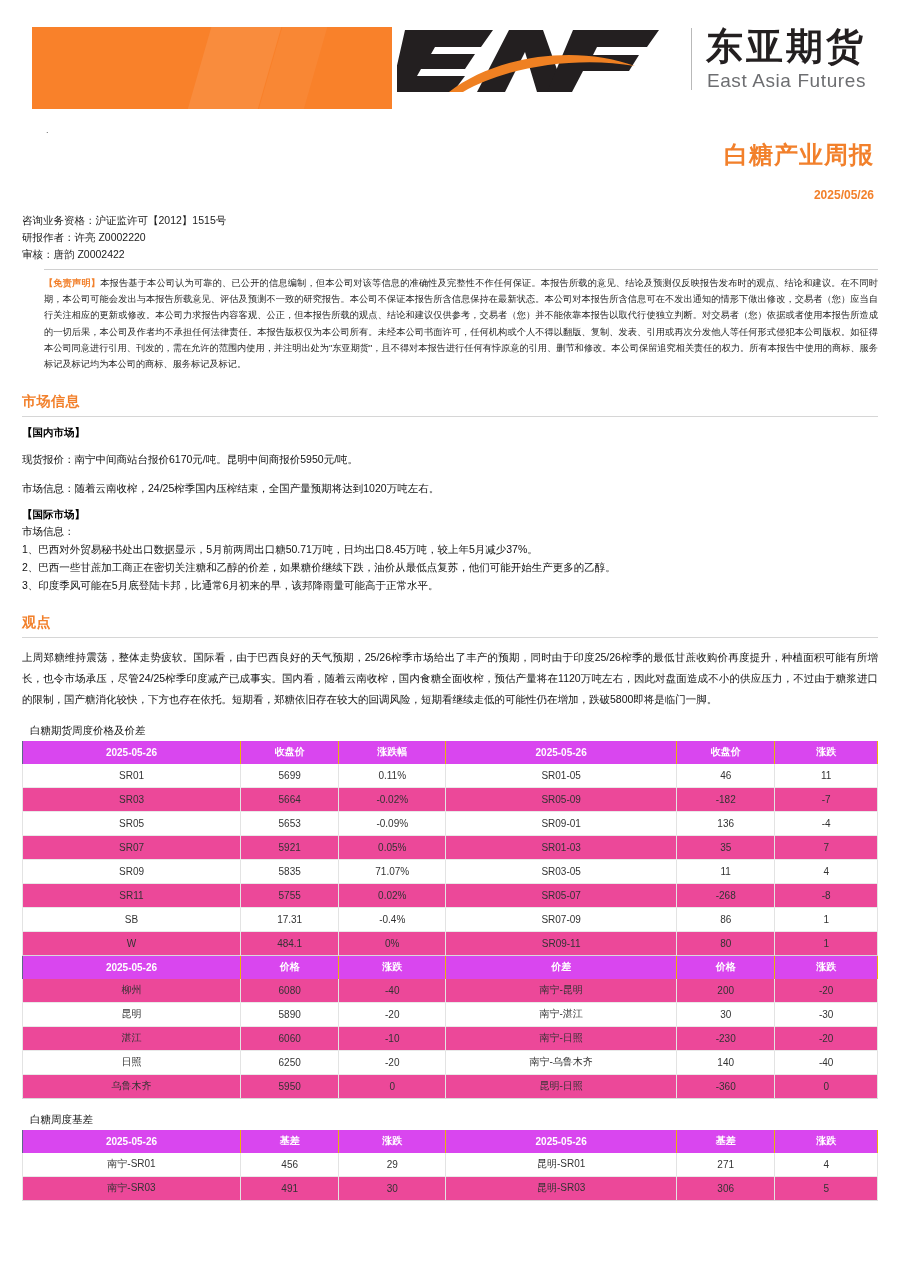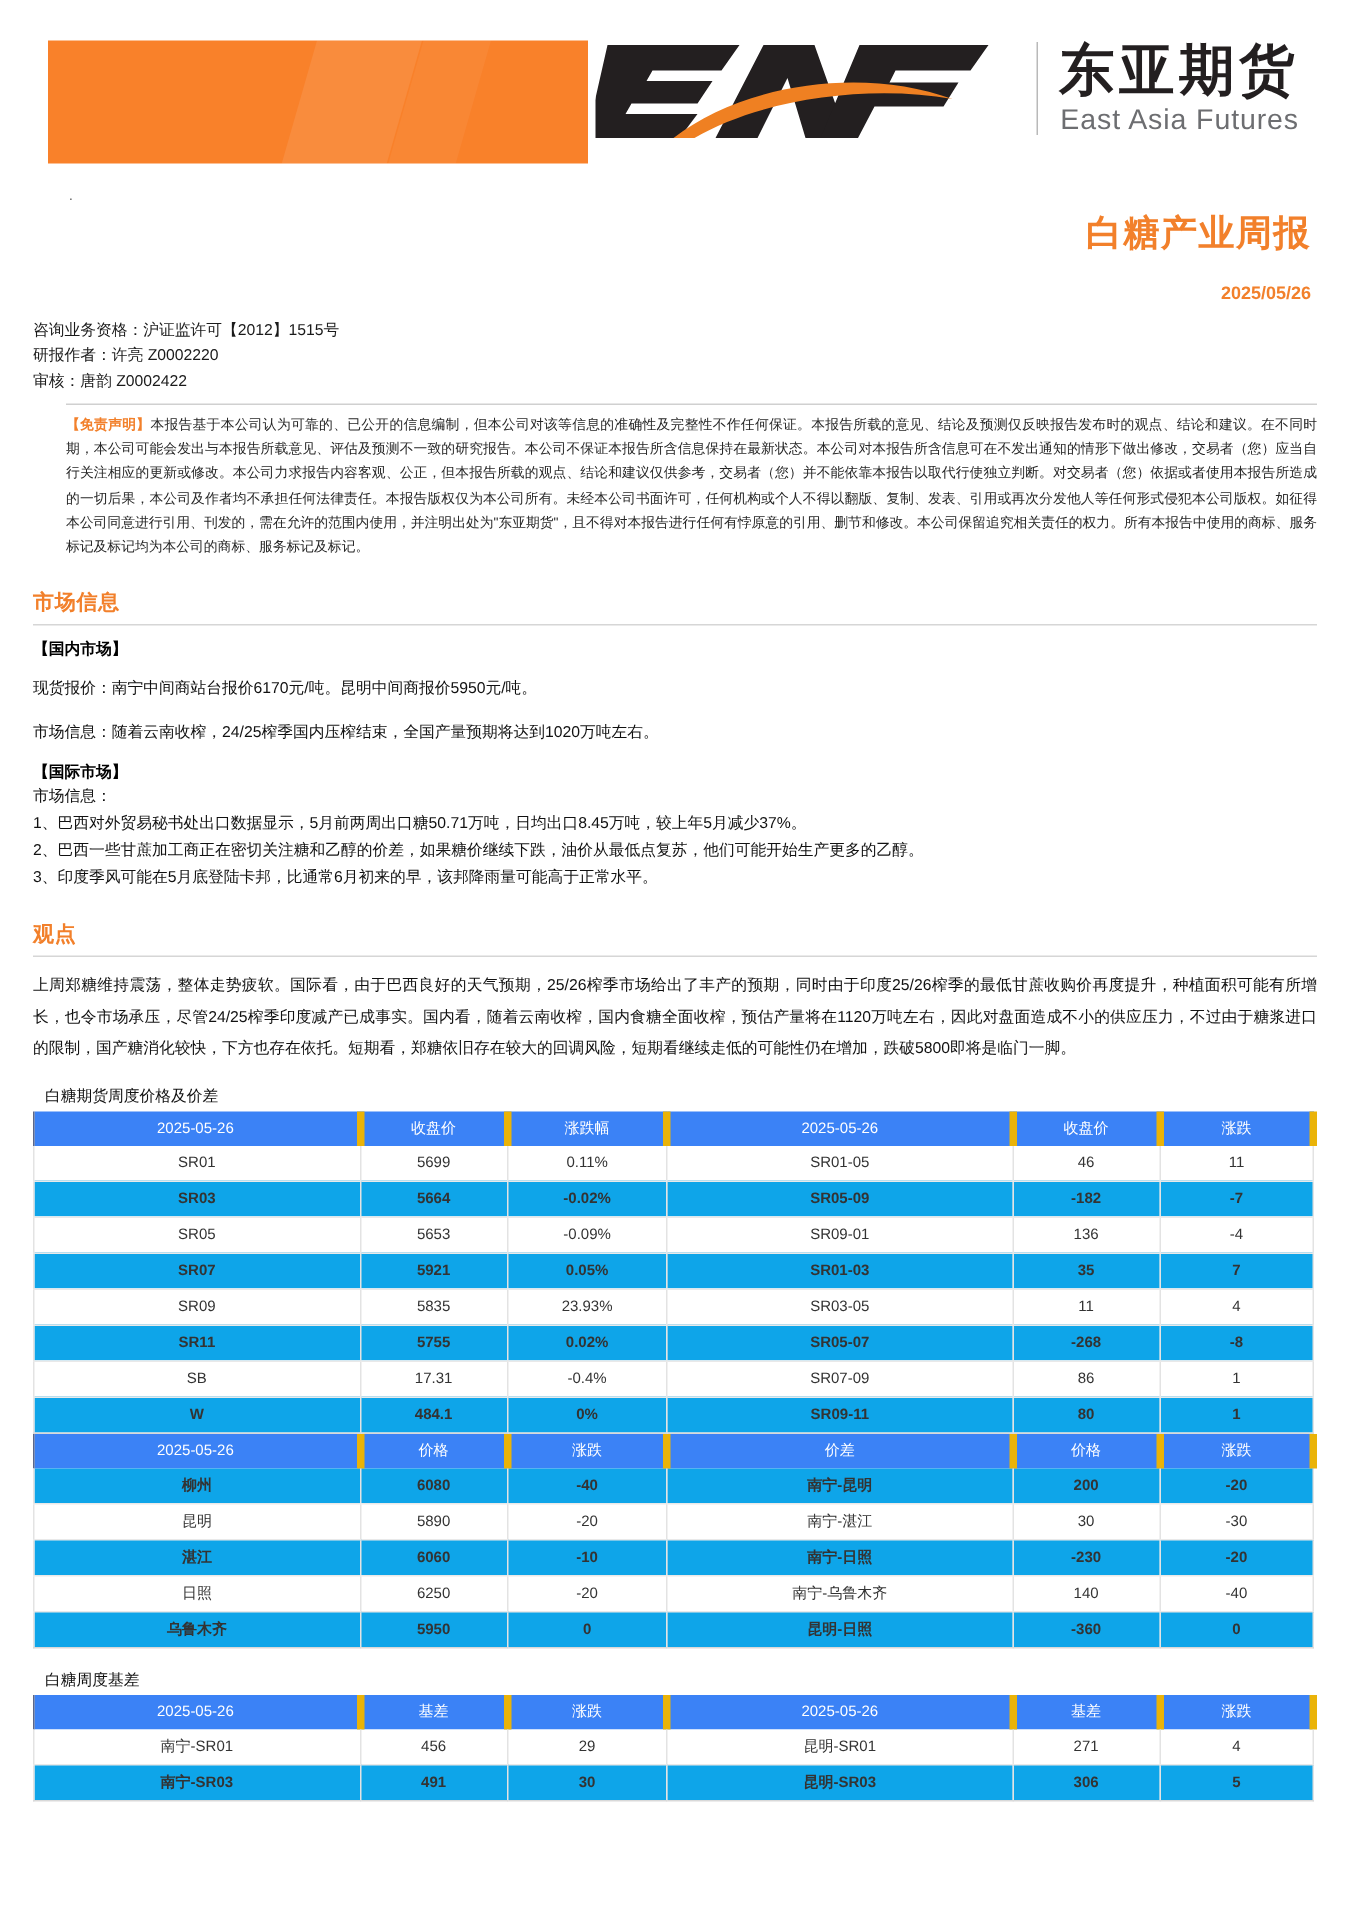--- a/index.html
+++ b/index.html
@@ -192,40 +192,40 @@
     color: #111;
     padding-left: 8px;
   }
   table.data {
     width: 100%;
     border-collapse: collapse;
     table-layout: fixed;
     font-size: 10px;
   }
   table.data th {
-    background: #3b82f6;
+    background: #d946ef;
     color: #ffffff;
-    font-weight: normal;
+    font-weight: bold;
     text-align: center;
     height: 21px;
     border-left: 1px solid #5c6788;
-    border-right: 5px solid #eab308;
+    border-right: 1px solid #eab308;
     font-size: 10px;
   }
   table.data td {
     text-align: center;
     height: 21px;
     color: #333333;
     border-left: 1px solid #e3e3e3;
     border-right: 1px solid #e3e3e3;
     border-bottom: 1px solid #e9e9e9;
     background: #ffffff;
     font-size: 10px;
   }
-  table.data tr.alt td { background: #0ea5e9; font-weight: bold; }
+  table.data tr.alt td { background: #ec4899; }
   table.data tr:last-child td { border-bottom: 1px solid #d9d9d9; }
 
   .c1 { width: 25.5%; }
   .c2 { width: 11.5%; }
   .c3 { width: 12.5%; }
   .c4 { width: 27.0%; }
   .c5 { width: 11.5%; }
   .c6 { width: 12.0%; }
 </style>
 </head>
@@ -337,21 +337,21 @@
         <td>SR07</td>
         <td>5921</td>
         <td>0.05%</td>
         <td>SR01-03</td>
         <td>35</td>
         <td>7</td>
       </tr>
       <tr>
         <td>SR09</td>
         <td>5835</td>
-        <td>23.93%</td>
+        <td>71.07%</td>
         <td>SR03-05</td>
         <td>11</td>
         <td>4</td>
       </tr>
       <tr class="alt">
         <td>SR11</td>
         <td>5755</td>
         <td>0.02%</td>
         <td>SR05-07</td>
         <td>-268</td>

